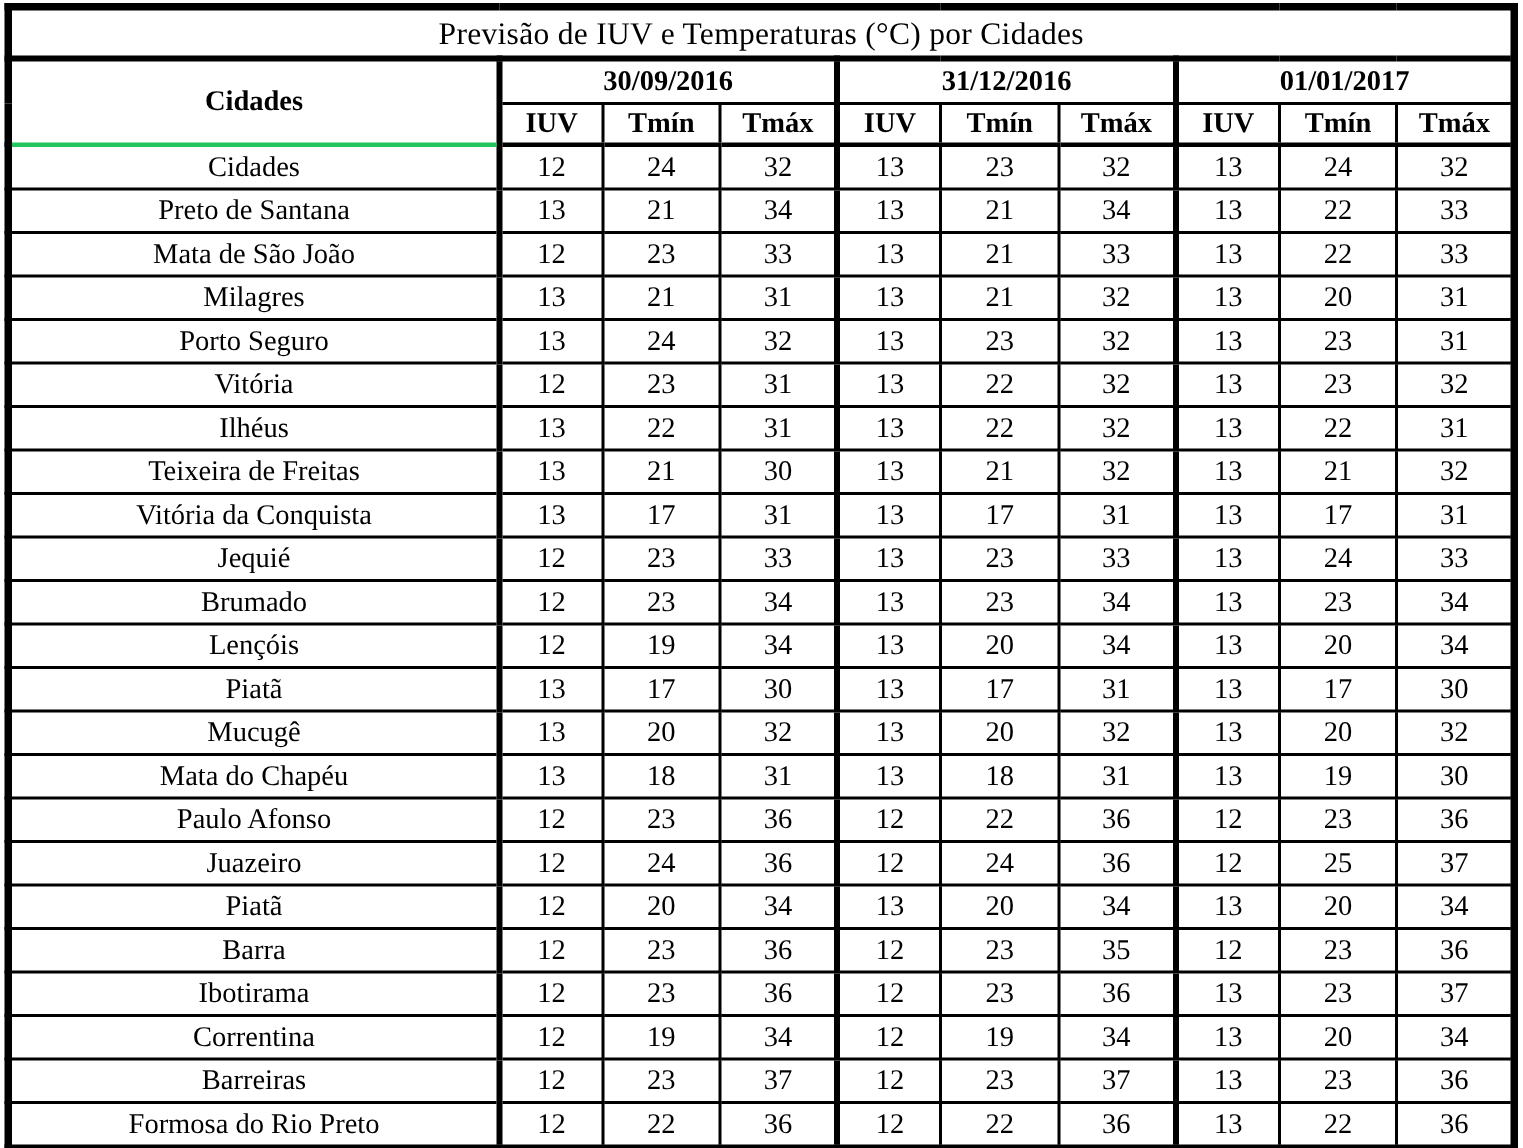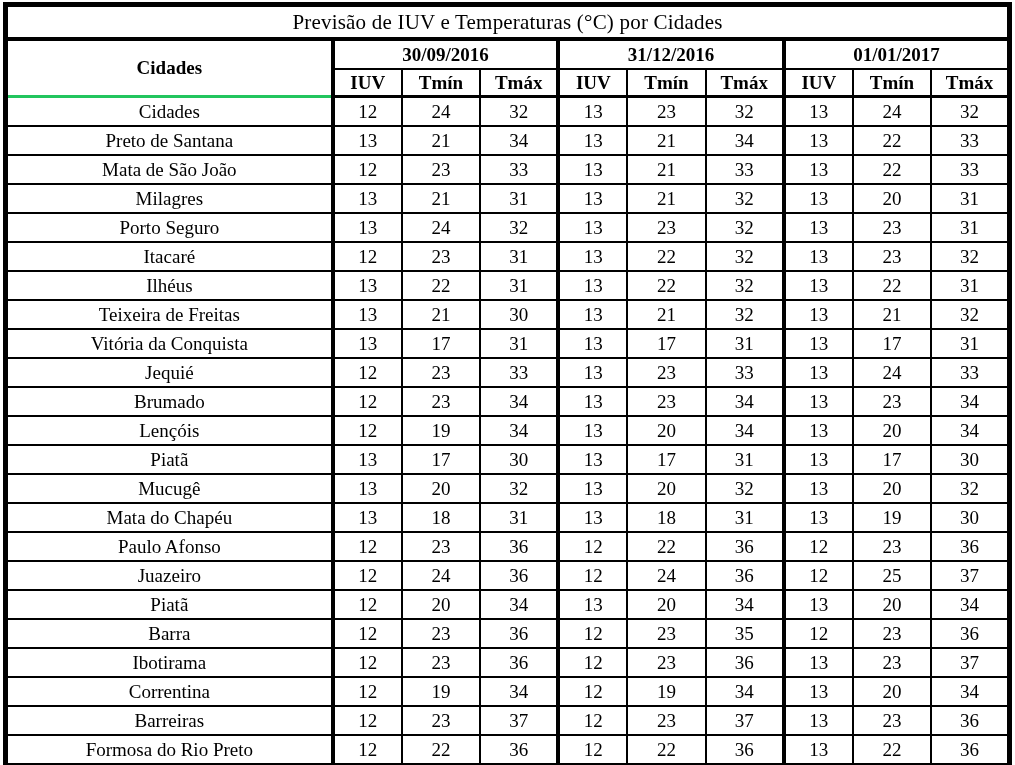--- a/index.html
+++ b/index.html
@@ -158,21 +158,21 @@
           <td>24</td>
           <td>32</td>
           <td class="thickL">13</td>
           <td>23</td>
           <td>32</td>
           <td class="thickL">13</td>
           <td>23</td>
           <td>31</td>
         </tr>
         <tr>
-          <td class="city">Itacaré</td>
+          <td class="city">Vitória</td>
           <td class="thickL">12</td>
           <td>23</td>
           <td>31</td>
           <td class="thickL">13</td>
           <td>22</td>
           <td>32</td>
           <td class="thickL">13</td>
           <td>23</td>
           <td>32</td>
         </tr>

